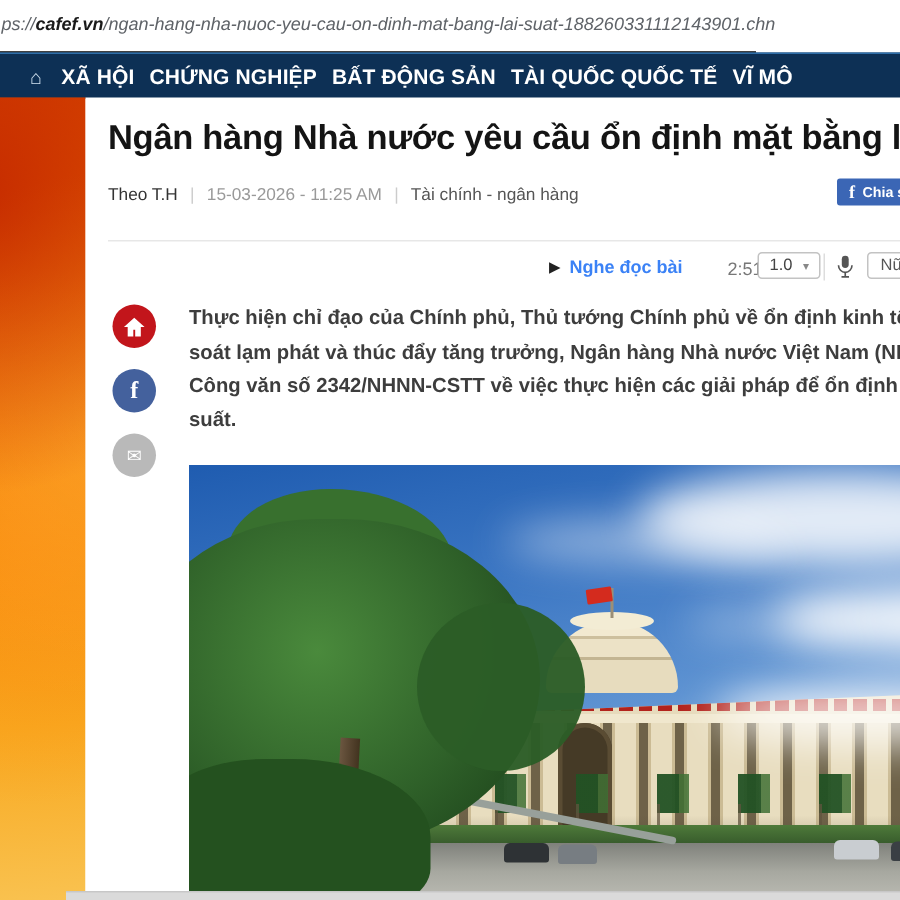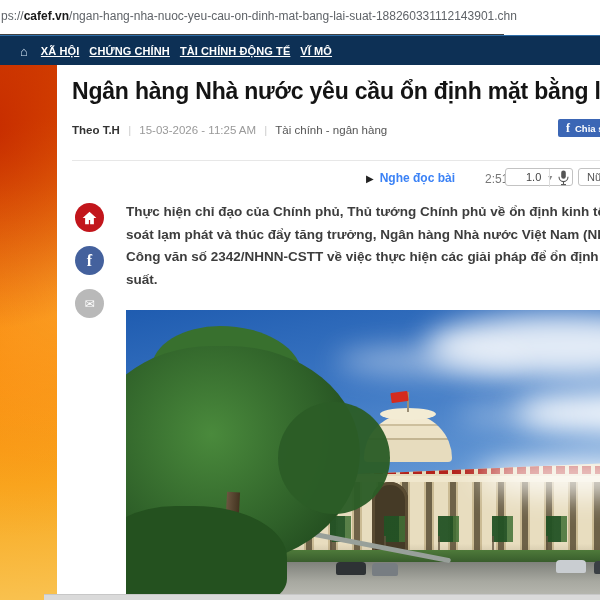--- a/index.html
+++ b/index.html
@@ -2,66 +2,66 @@
 <html><head>
 <meta charset="utf-8">
 <style>
   html,body{margin:0;padding:0;}
   body{width:600px;height:600px;overflow:hidden;background:#fff;
        font-family:"Liberation Sans","DejaVu Sans",sans-serif;}
   #viewport{position:absolute;left:0;top:0;width:600px;height:600px;overflow:hidden;background:#fff;}
 
   
   .browser-bar{position:absolute;left:0;top:0;width:504px;height:34px;background:#fff;
-    border-bottom:6px solid #404040;}
+    border-bottom:6px solid #404040;font-style:italic;}
   .url-text{position:absolute;left:1px;top:0;line-height:33px;font-size:12px;color:#5f6368;white-space:nowrap;}
   .url-text .domain{color:#1a1a1a;font-weight:700;}
 
   
   .nav{position:absolute;left:0;top:35px;width:780px;height:30px;background:#0d3055;
     border-top:1px solid #2e6ea9;display:flex;align-items:stretch;white-space:nowrap;}
   .nav-home{display:flex;align-items:center;padding:0 8px 0 20px;color:#cfe0ef;font-size:13px;}
-  .nav-item{display:flex;align-items:center;padding:0 5px;color:#fff;font-size:11px;font-weight:700;
-    letter-spacing:.1px;cursor:pointer;text-decoration:underline;}
+  .nav-item{display:flex;align-items:center;padding:0 5px;color:#fff;font-size:14px;font-weight:700;
+    letter-spacing:.1px;cursor:pointer;}
   .nav-item.active{background:#1a70b8;padding:0 8px;}
 
   
   .wallpaper{position:absolute;left:0;top:65px;width:57px;height:535px;
     background:
       radial-gradient(circle at -30% 12%, rgba(190,30,0,.8), rgba(190,30,0,0) 42%),
       radial-gradient(circle at 130% 42%, rgba(255,180,60,.5), rgba(255,180,60,0) 55%),
       radial-gradient(circle at 30% 55%, rgba(255,140,20,.5), rgba(255,140,20,0) 60%),
       linear-gradient(175deg,#dc4e00 0%,#ee6e00 25%,#f58c08 55%,#f8a81f 78%,#f9c250 100%);}
 
   
   .panel{position:absolute;left:57px;top:65px;width:843px;height:535px;background:#fff;}
 
   .article-title{position:absolute;left:15px;top:13px;width:720px;margin:0;
     font-size:23px;font-weight:700;color:#141414;letter-spacing:-.2px;white-space:nowrap;}
 
   .byline{position:absolute;left:15px;top:59px;font-size:11.5px;color:#999;white-space:nowrap;}
-  .byline .author{font-weight:700;color:#333;text-align:center;}
+  .byline .author{font-weight:400;color:#333;text-align:center;}
   .byline .sep{color:#ccc;margin:0 5px;}
   .byline .category{color:#555;}
 
   .share-btn{position:absolute;left:501px;top:54px;height:18px;display:flex;align-items:center;
     background:#3b66b5;color:#fff;border-radius:2px;padding:0 8px;font-size:9.5px;font-weight:700;
     white-space:nowrap;cursor:pointer;}
   .share-btn .f{font-family:"Liberation Serif",serif;font-size:12px;font-weight:700;margin-right:5px;}
 
   .divider{position:absolute;left:15px;top:95px;width:810px;height:1px;background:#e7e7e7;}
 
   
   .audio-row{position:absolute;left:0;top:102px;width:843px;height:26px;font-size:12px;color:#333;}
   .play-group{position:absolute;left:309px;top:4px;display:flex;align-items:center;cursor:pointer;}
   .play-icon{font-size:10px;color:#222;margin-right:6px;}
   .listen-label{font-weight:700;color:#3b82f6;}
   .duration{position:absolute;left:428px;top:5px;color:#777;}
   .speed-select{position:absolute;left:448px;top:1px;display:flex;align-items:center;border:1px solid #c3c3c3;
-    border-radius:3px;padding:2px 20px;font-size:11px;color:#444;cursor:pointer;background:#fff;}
+    border-radius:3px;padding:2px 7px;font-size:11px;color:#444;cursor:pointer;background:#fff;}
   .speed-select .caret,.voice-select .caret{font-size:8px;color:#888;margin-left:7px;}
   .audio-vline{position:absolute;left:492px;top:2px;width:1px;height:18px;background:#ddd;}
   .mic{position:absolute;left:501px;top:3px;cursor:pointer;}
   .voice-select{position:absolute;left:521px;top:1px;display:flex;align-items:center;border:1px solid #c3c3c3;
     border-radius:3px;padding:2px 16px 2px 8px;font-size:11px;color:#555;white-space:nowrap;cursor:pointer;
     background:#fff;min-width:100px;}
 
   
   .lead{position:absolute;left:69px;top:136px;width:565px;margin:0;
     font-size:13.5px;line-height:22.5px;font-weight:700;color:#3d3d3d;}
@@ -144,22 +144,23 @@
 
   <div class="browser-bar">
     <div class="url-text"><span>ps://</span><span class="domain">cafef.vn</span><span>/ngan-hang-nha-nuoc-yeu-cau-on-dinh-mat-bang-lai-suat-188260331112143901.chn</span></div>
   </div>
 
   <div class="nav">
     <div class="nav-home">
         <span>⌂</span>
       </div>
     <div class="nav-item">XÃ HỘI</div>
-    <div class="nav-item">CHỨNG CHÍNH</div>
-    <div class="nav-item">TÀI CHÍNH ĐỘNG TẾ</div>
+    <div class="nav-item">CHỨNG NGHIỆP</div>
+    <div class="nav-item">BẤT ĐỘNG SẢN</div>
+    <div class="nav-item">TÀI QUỐC QUỐC TẾ</div>
     <div class="nav-item">VĨ MÔ</div>
 
   </div>
 
   <div class="wallpaper"></div>
 
   <div class="panel">
 
     <h1 class="article-title">Ngân hàng Nhà nước yêu cầu ổn định mặt bằng lãi suất</h1>
 

